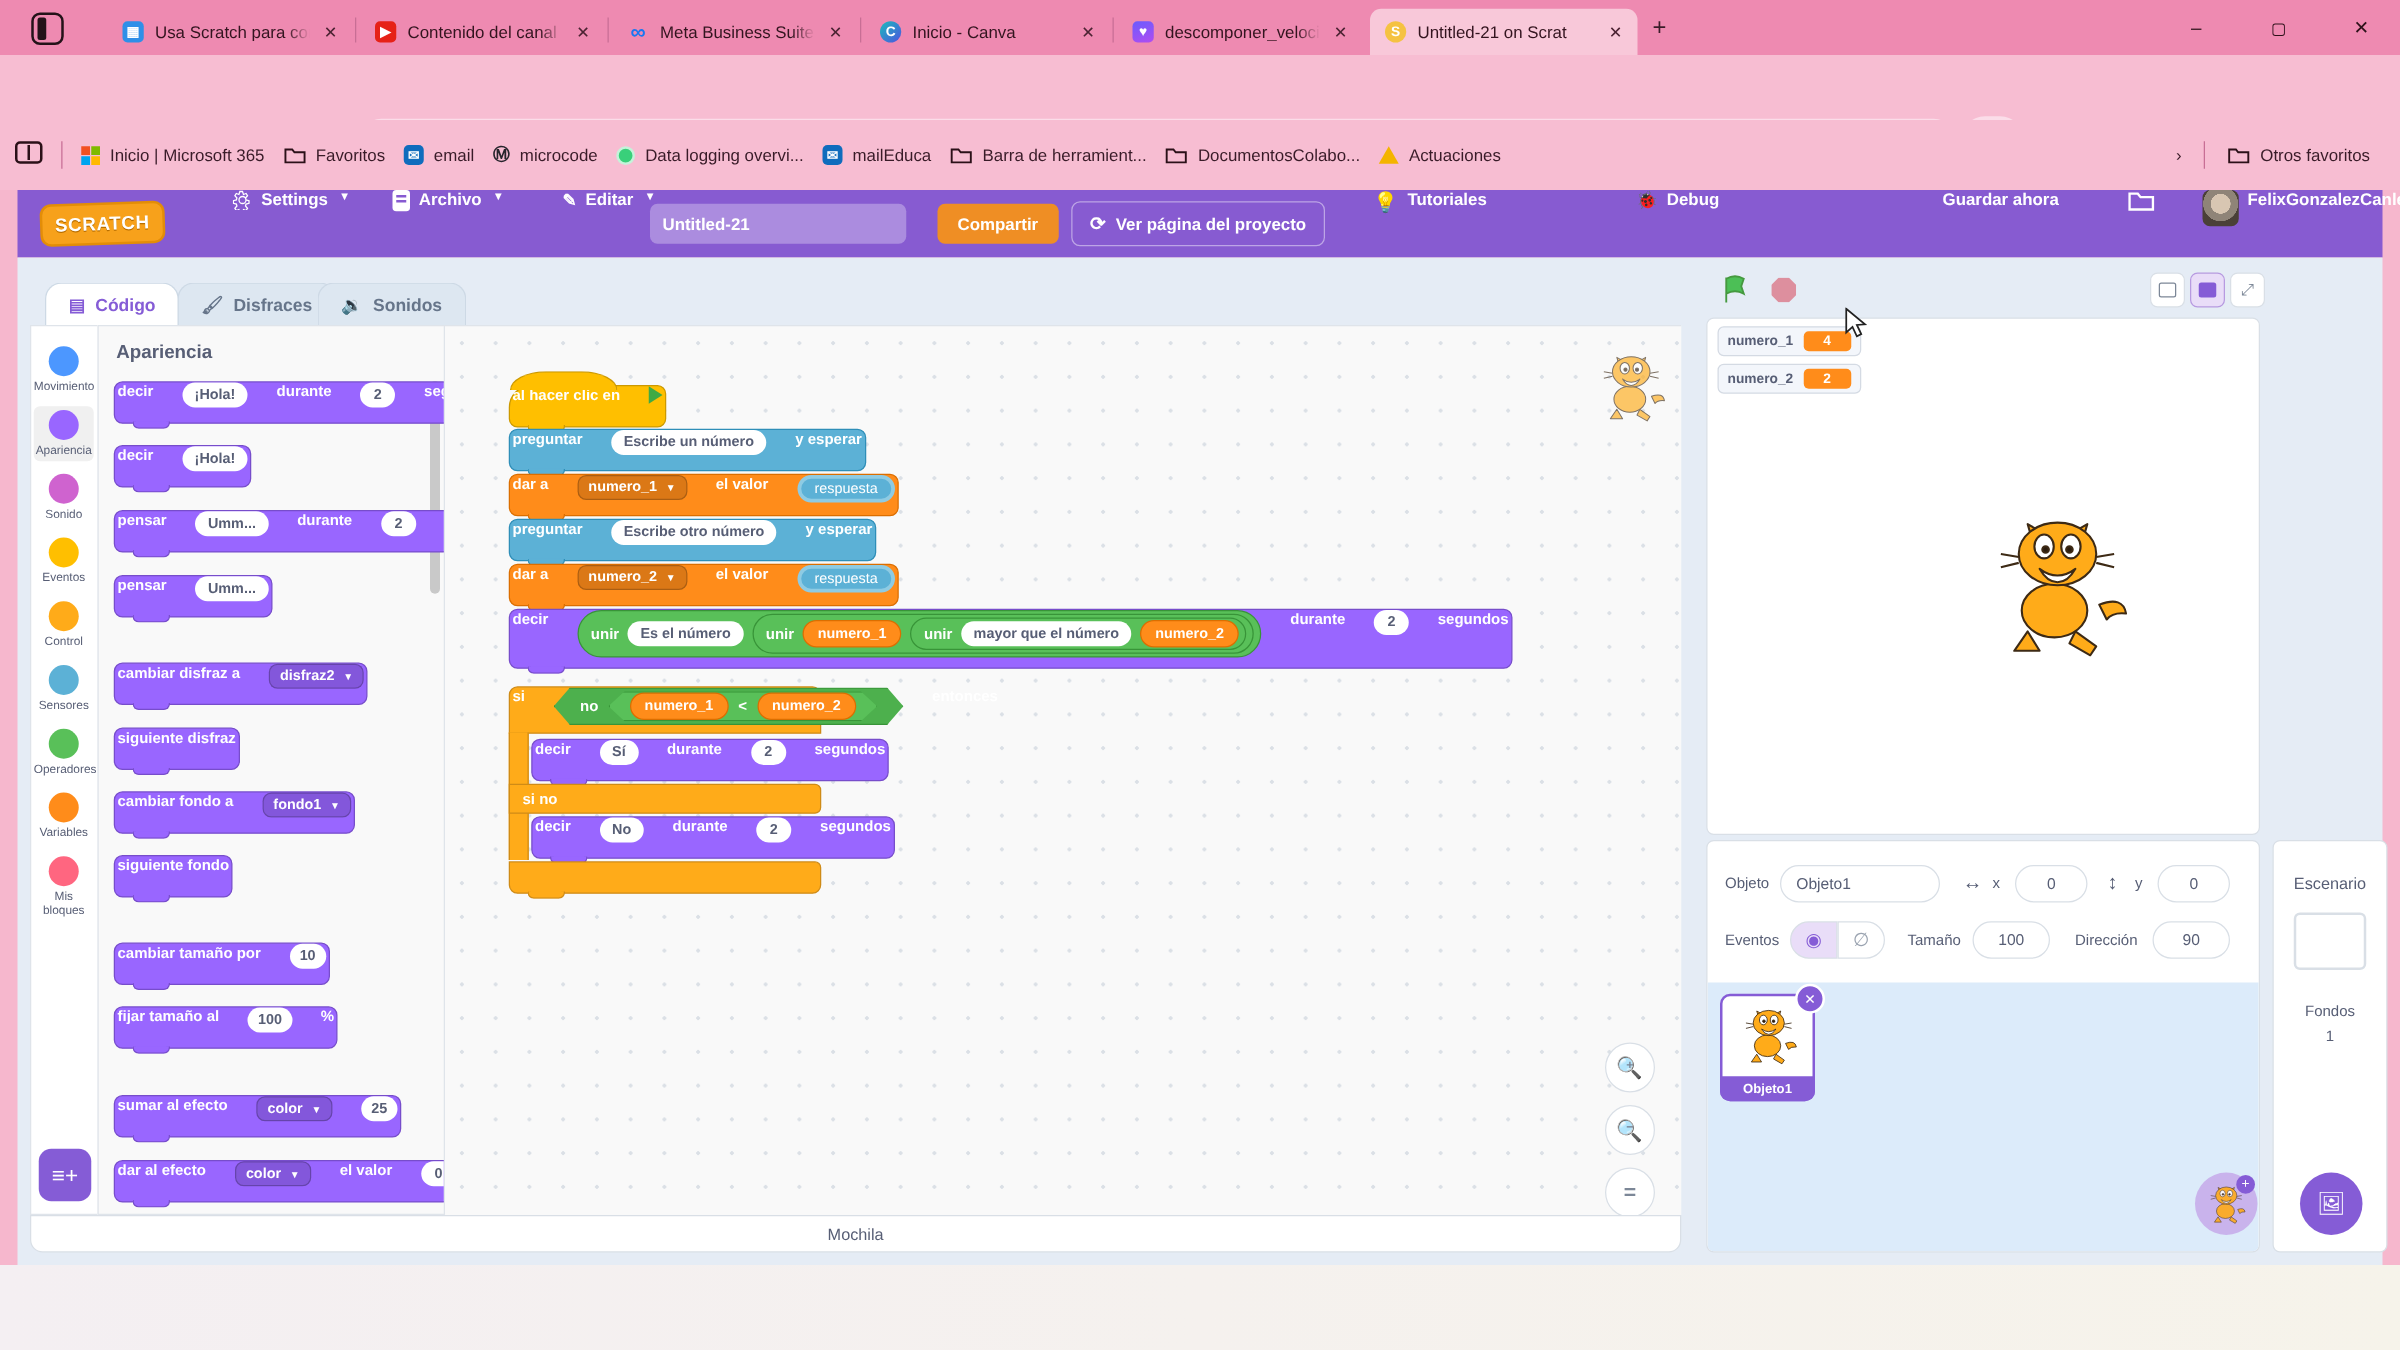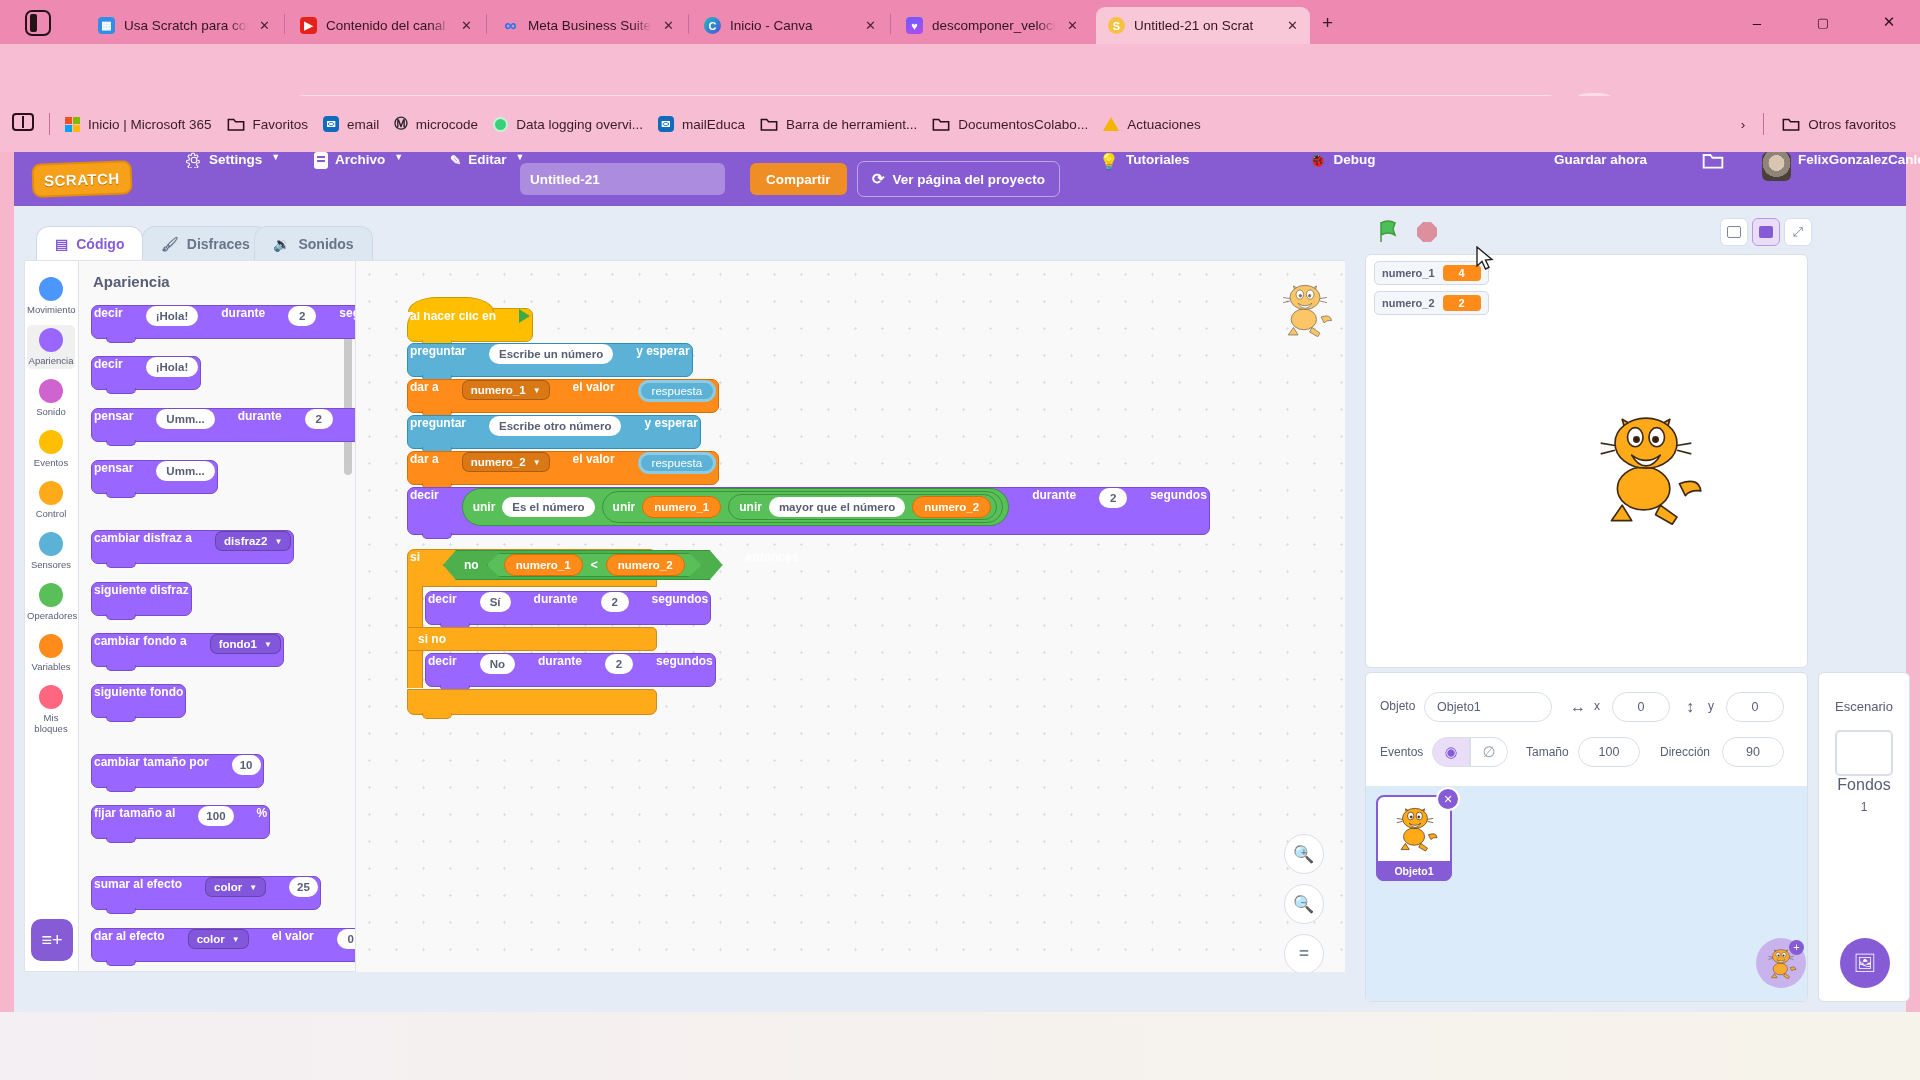--- a/index.html
+++ b/index.html
@@ -573,20 +573,23 @@
         <span class="in-num">2</span>
         <span>segundos</span>
       </div>
     <div class="armbot" style="left:51px;top:428px;width:250px"></div>
 
     <div class="zoombtn" style="left:928px;top:573px">🔍<span style="position:absolute;font-size:10px;margin-top:-3px">+</span></div>
     <div class="zoombtn" style="left:928px;top:623px">🔍<span style="position:absolute;font-size:10px;margin-top:-3px">−</span></div>
     <div class="zoombtn" style="left:928px;top:673px">=</div>
   </div>
 
+  <div id="mochila">
+      <span>Mochila</span>
+    </div>
 
   <div id="stagehdr">
     <div style="position:absolute;left:12px;top:6px"><svg width="24" height="24">
           <path d="M4 2 v20 M4 3 q7 -4 14 0 l-2 6 2 6 q-7 -4 -14 0z" fill="#4cbf56" stroke="#45993f" stroke-width="1.5"></path>
         </svg></div>
     <div style="position:absolute;left:52px;top:8px;width:20px;height:20px;background:#dd8f9e;clip-path:polygon(30% 0,70% 0,100% 30%,100% 70%,70% 100%,30% 100%,0 70%,0 30%)"></div>
     <div class="laybtn" style="left:355px">
         <span style="width:14px;height:12px;border:1.5px solid #7c8797;border-radius:2px;display:block"></span>
       </div>
     <div class="laybtn sel" style="left:387px">
@@ -634,21 +637,21 @@
           </svg>
         <div class="delbadge">✕</div>
         <div class="nm">Objeto1</div>
       </div>
     </div>
   </div>
 
   <div id="stagecol">
     <div style="margin-top:26px;font-size:13px;color:#575e75">Escenario</div>
     <div style="margin:16px auto 0;width:58px;height:46px;background:#fff;border:2px solid #d9dfe6;border-radius:5px"></div>
-    <div style="margin-top:0;font-size:16px;color:#575e75">Fondos</div>
+    <div style="margin-top:26px;font-size:12px;color:#575e75">Fondos</div>
     <div style="margin-top:6px;font-size:12px;color:#575e75">1</div>
   </div>
 
   <div class="addcircle" style="left:1742px;top:732px;background:#c9b3ec">
       <svg width="34" height="34" style="opacity:.9">
         <use href="#cat"></use>
       </svg>
       <span style="position:absolute;right:2px;top:2px;background:#855cd6;color:#fff;width:15px;height:15px;border-radius:50%;font-size:11px;line-height:15px;text-align:center">+</span>
     </div>
   <div class="addcircle" style="left:1826px;top:732px;background:#855cd6;color:#fff;font-size:18px">🖼</div>

